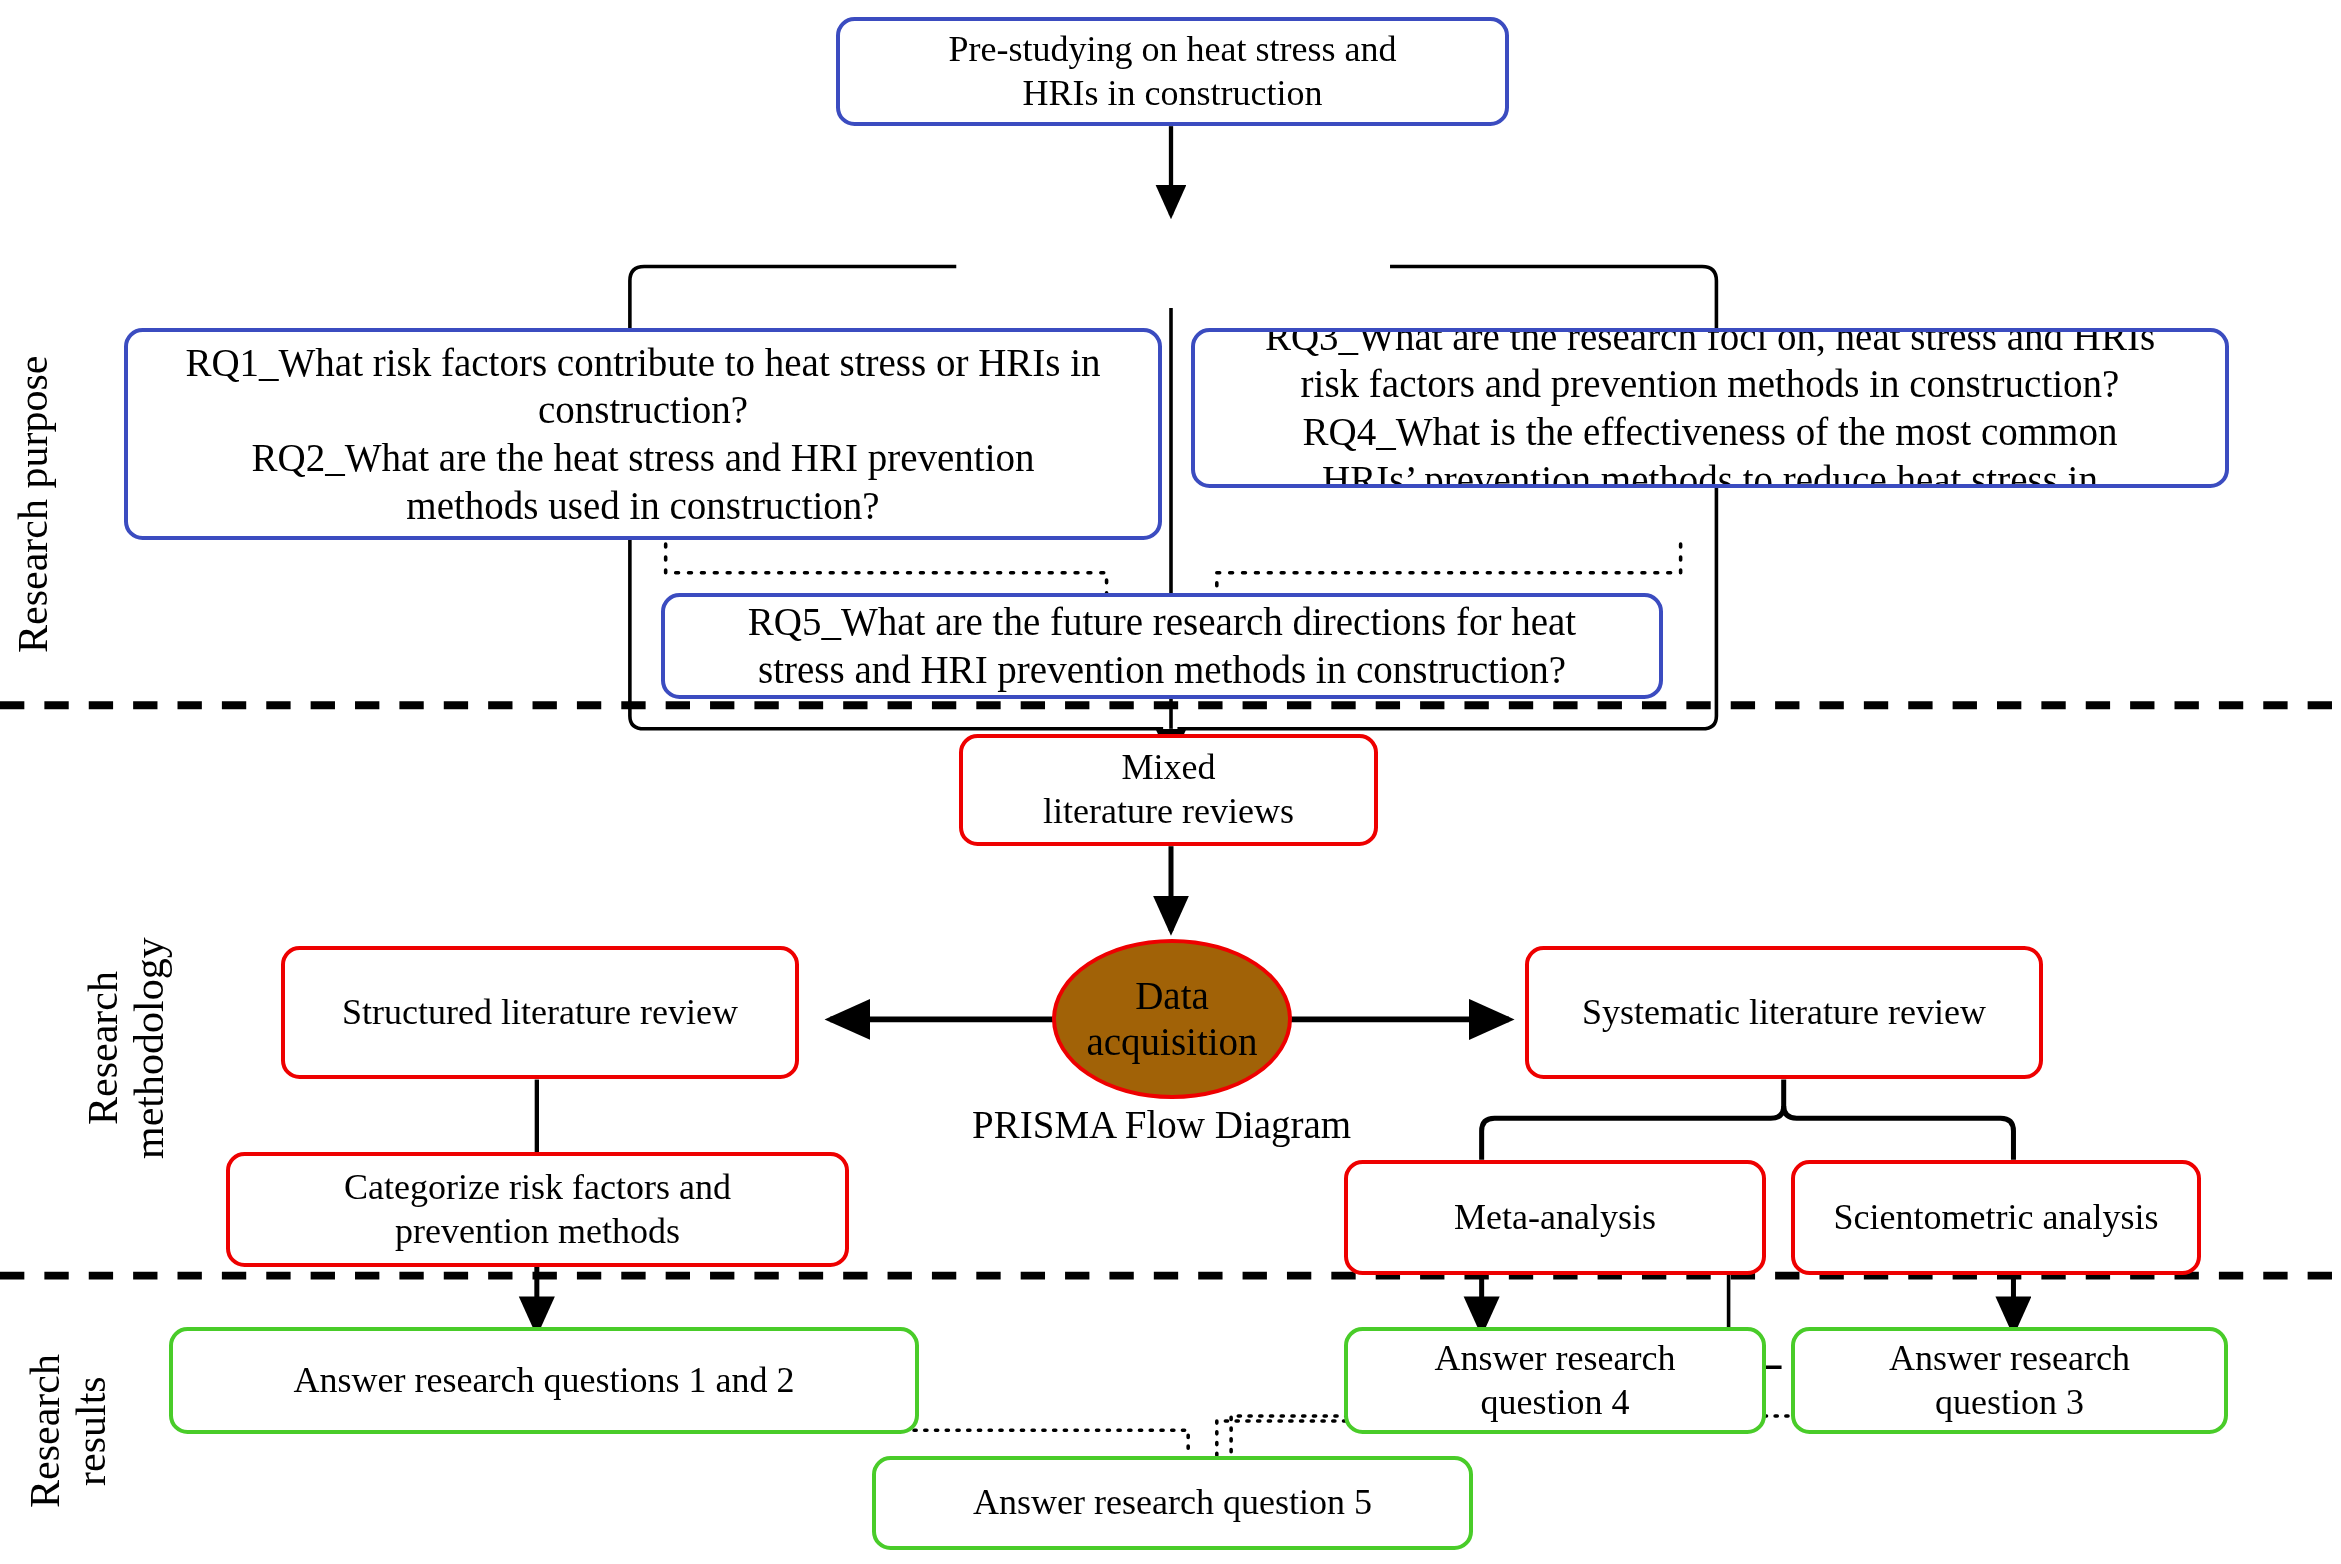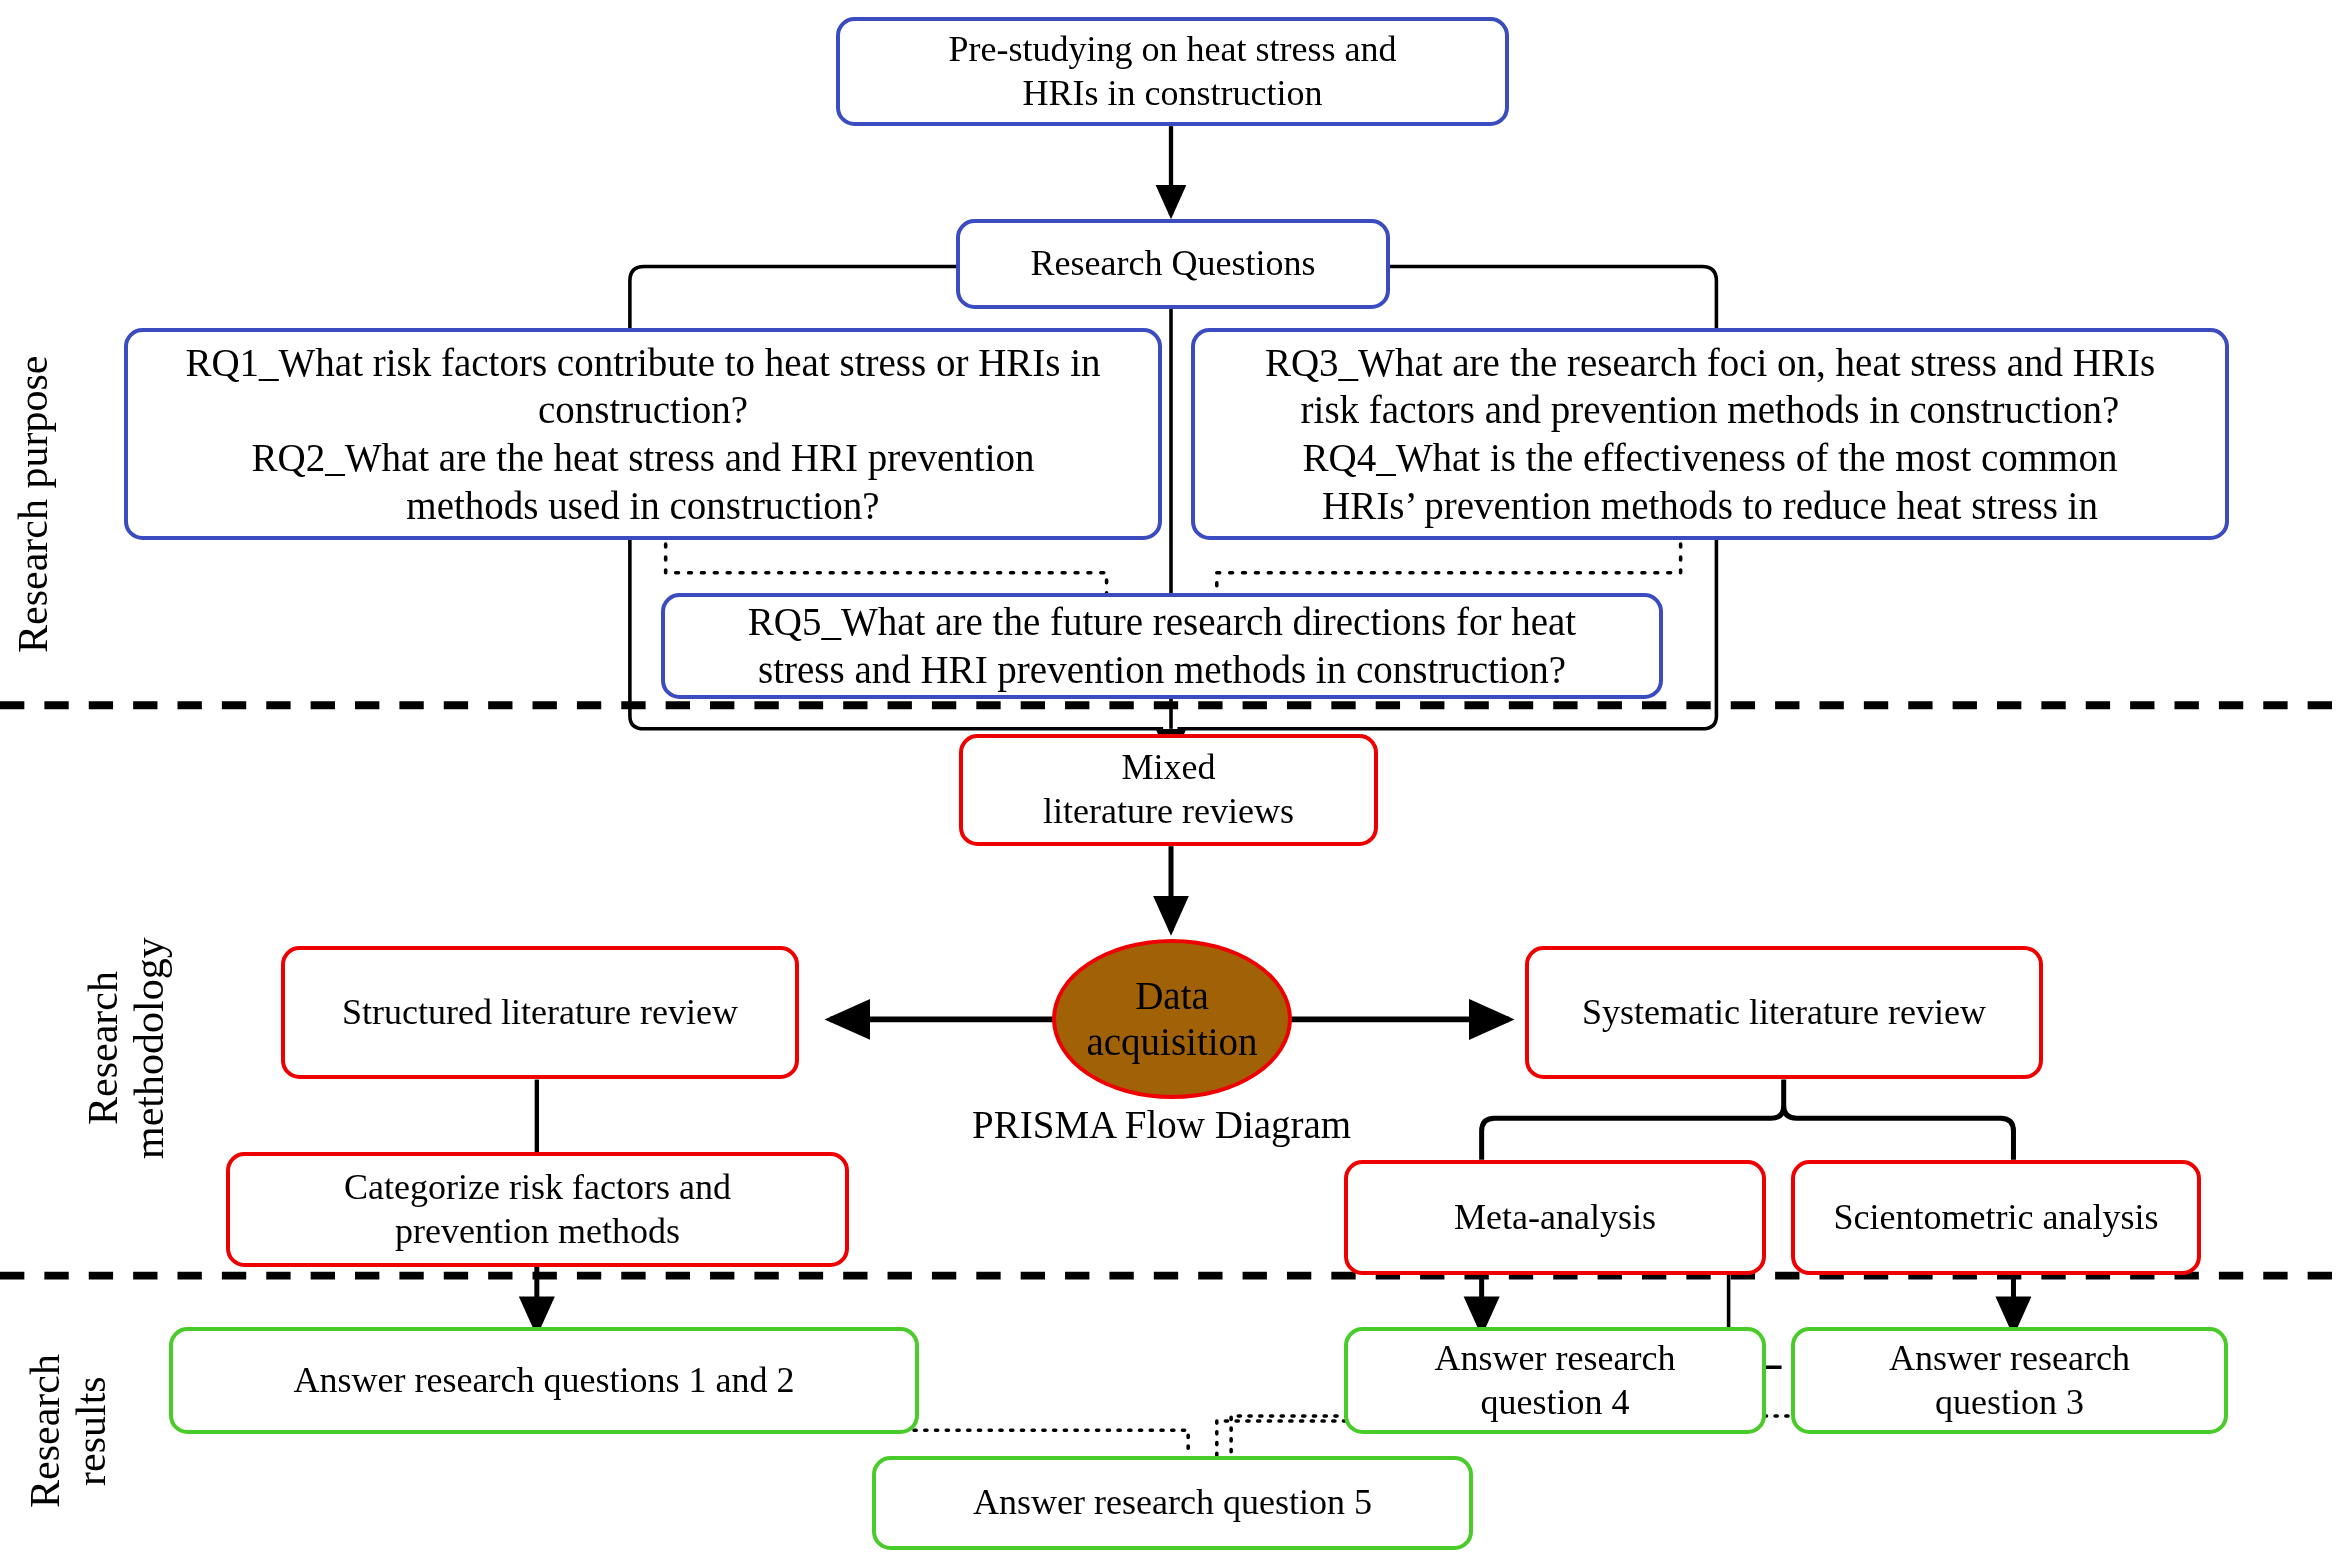--- a/index.html
+++ b/index.html
@@ -132,32 +132,29 @@
 methodology</div>
 
   <div class="sidelabel fs-58" style="left: 21.5px; top: 1317px; height: 229px; white-space: pre-line;">Research
 results</div>
 
   <div class="node blue fs-56" style="left:836px; top:17px; width:673px; height:109px;">
     <span style="white-space: pre-line;">Pre-studying on heat stress and
 HRIs in construction</span>
   </div>
 
-  <div class="node blue fs-56" style="left:956px; top:219px; width:434px; height:90px;">
-    <span>Research Questions</span>
-  </div>
 
   <div class="node blue fs-54" style="left:124px; top:328px; width:1038px; height:212px; padding:2.9px 13px;">
     <span style="white-space: pre-line;">RQ1_What risk factors contribute to heat stress or HRIs in
 construction?
 RQ2_What are the heat stress and HRI prevention
 methods used in construction?</span>
   </div>
 
-  <div class="node blue fs-54" style="left:1191px; top:328px; width:1038px; height:212px; padding:2.9px 13px;">
+  <div class="node blue fs-54" style="left:1191px; top:328px; width:1038px; height:160px; padding:2.9px 13px;">
     <span style="white-space: pre-line;">RQ3_What are the research foci on, heat stress and HRIs
 risk factors and prevention methods in construction?
 RQ4_What is the effectiveness of the most common
 HRIs’ prevention methods to reduce heat stress in</span>
   </div>
 
   <div class="node blue fs-54" style="left:661px; top:593px; width:1002px; height:106px; padding:2.9px 13px;">
     <span style="white-space: pre-line;">RQ5_What are the future research directions for heat
 stress and HRI prevention methods in construction?</span>
   </div>

